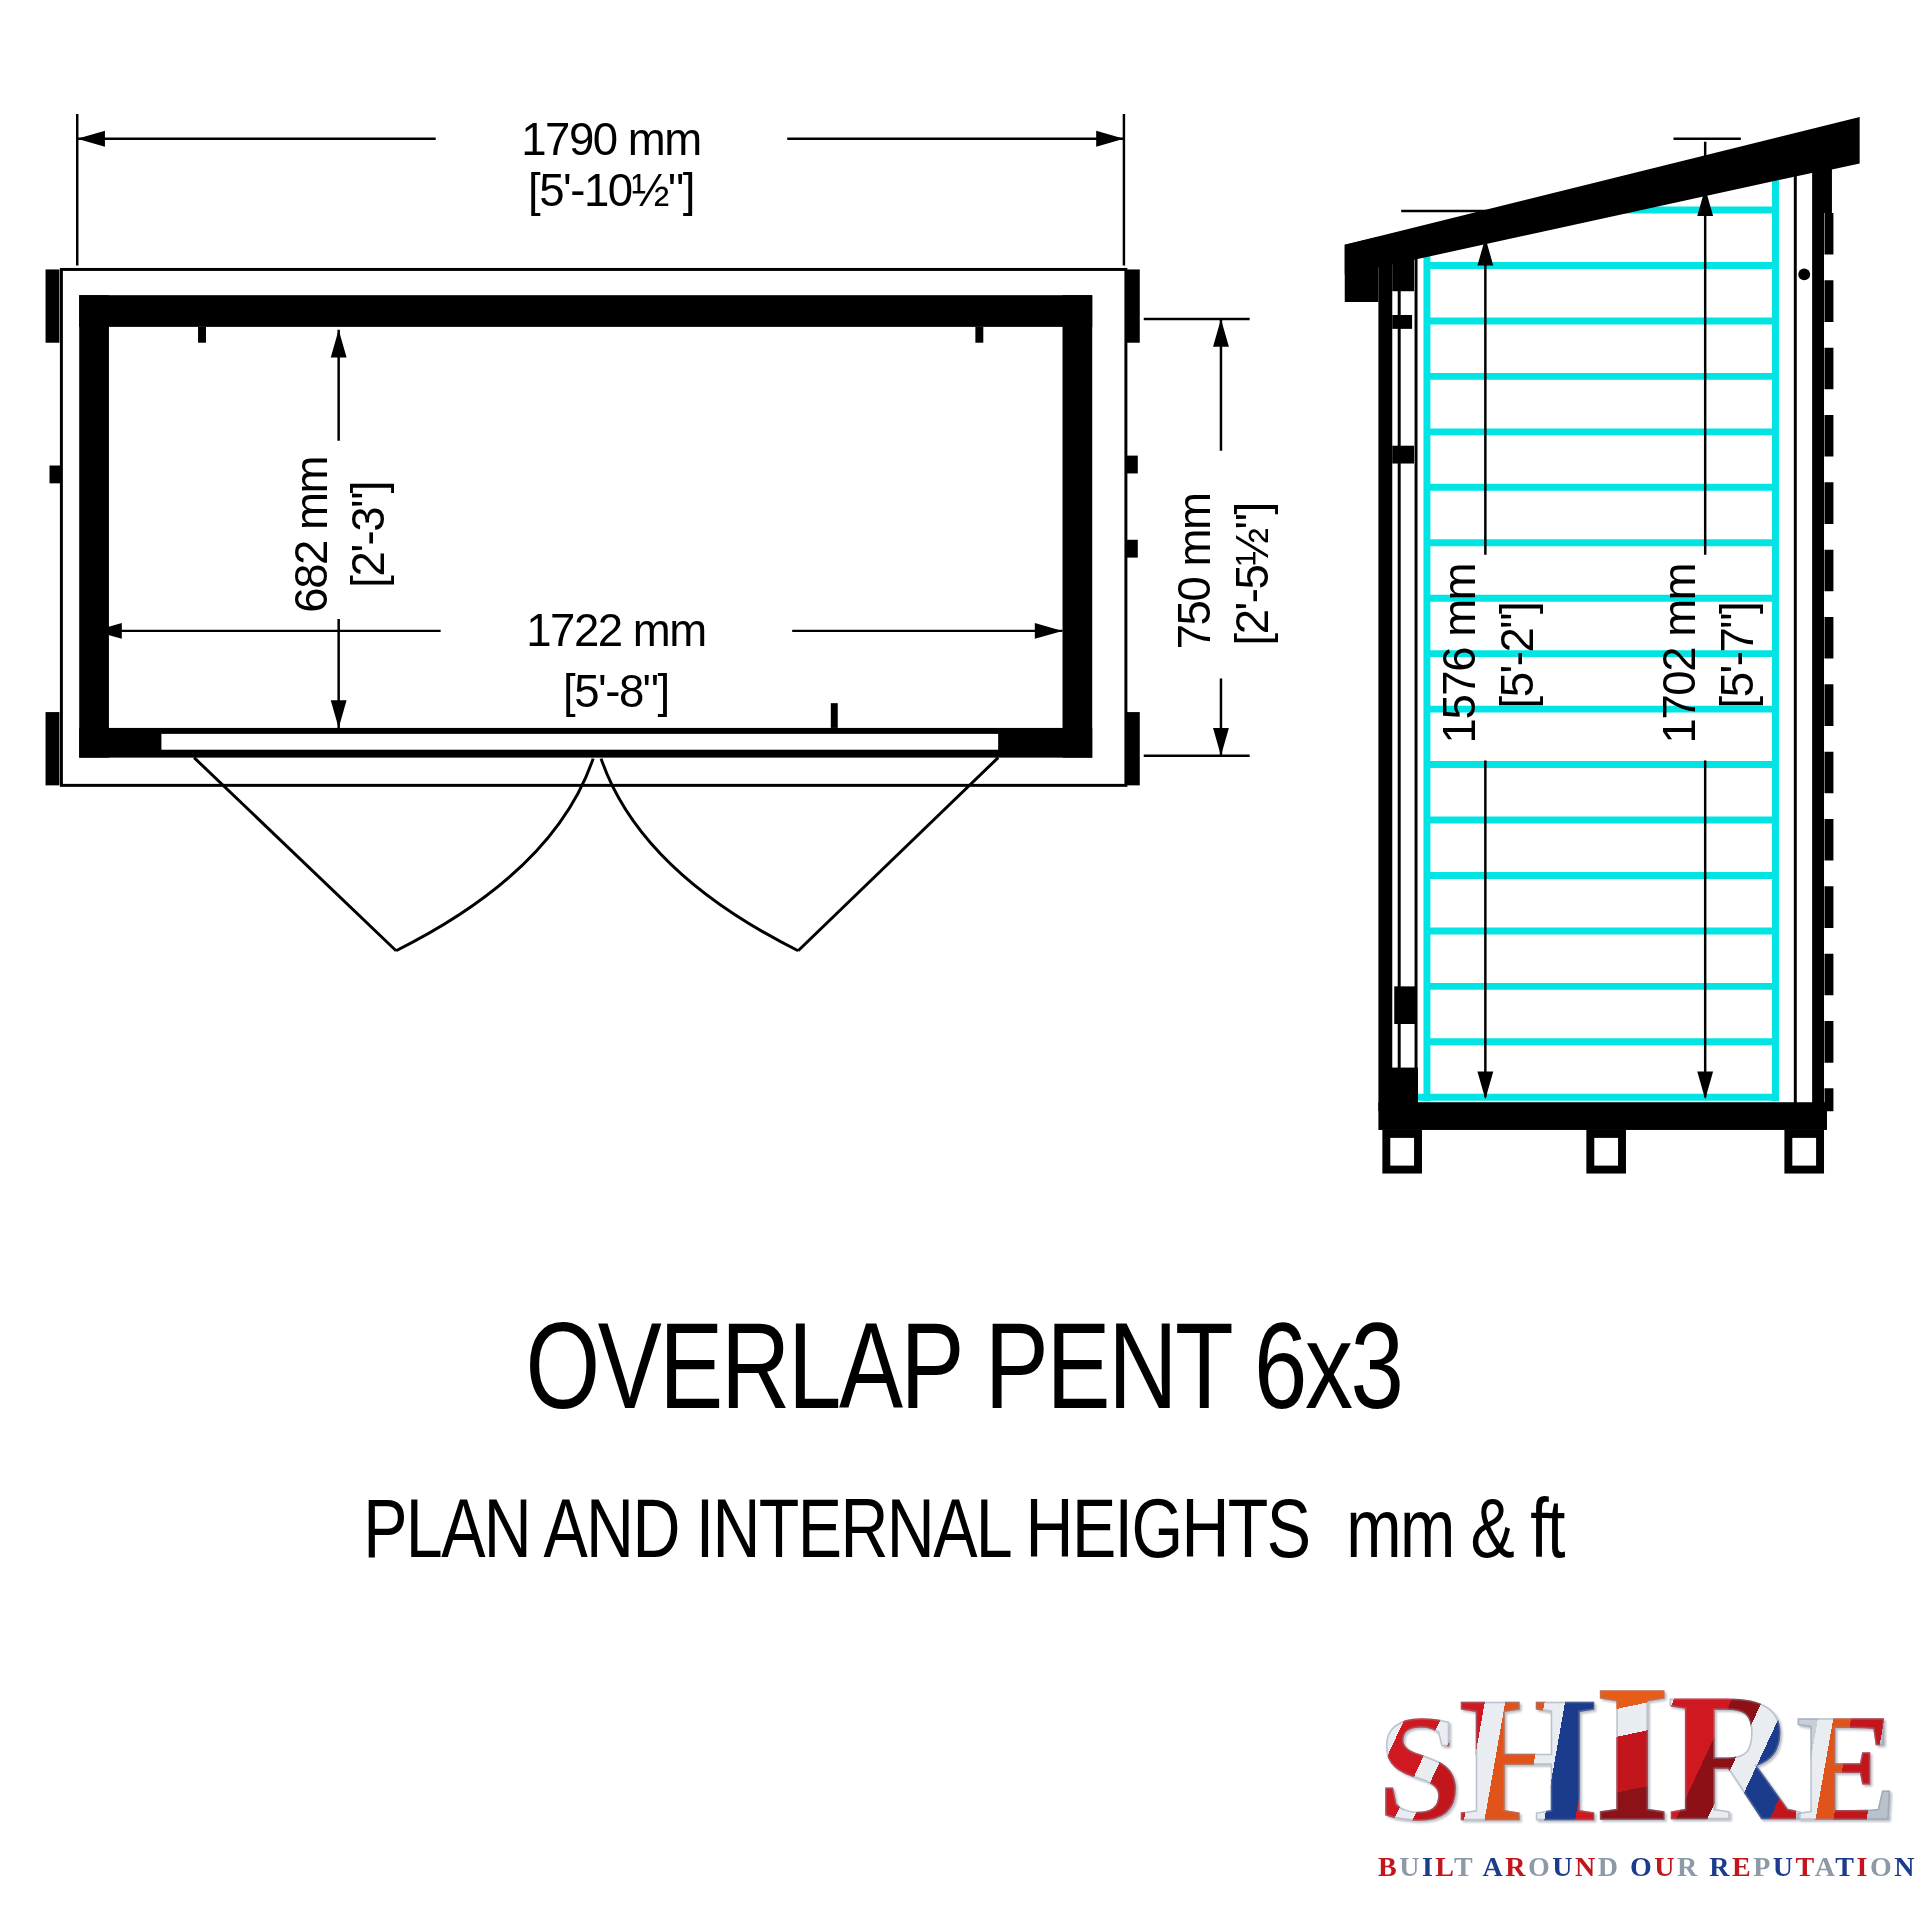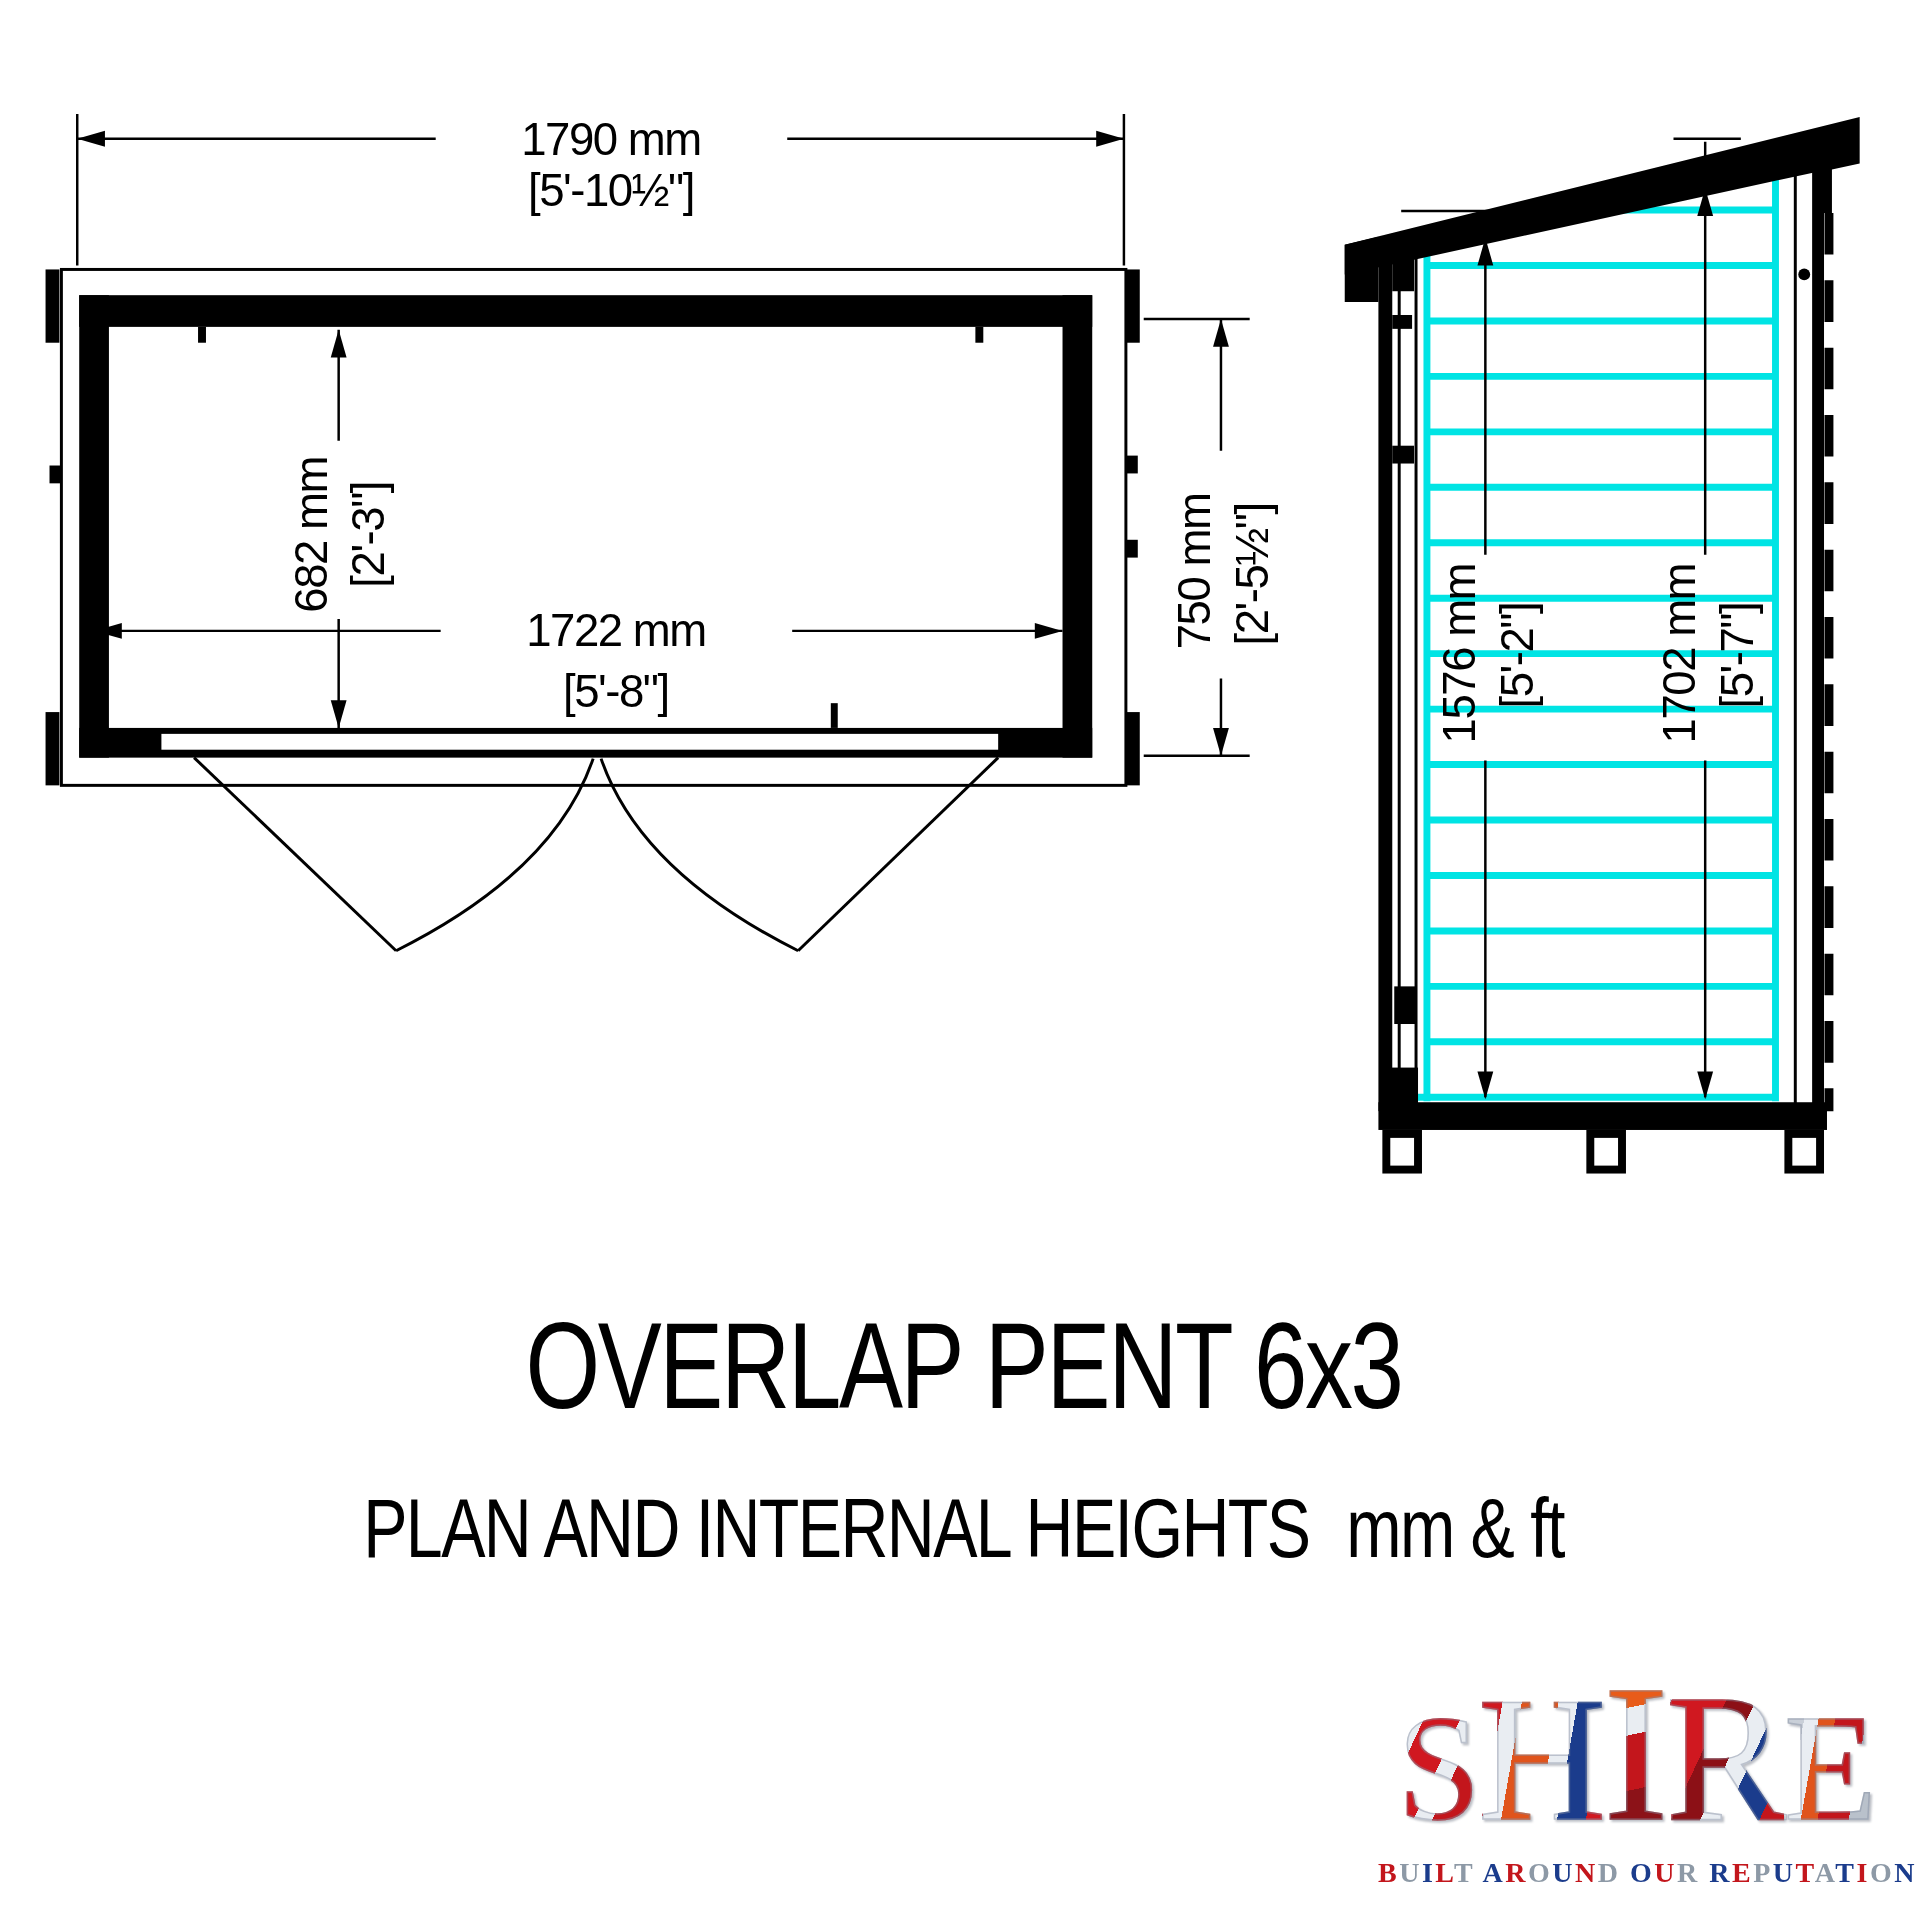--- a/index.html
+++ b/index.html
@@ -22,34 +22,34 @@
               white-space:nowrap;}
   #main-title{top:1295px;font-size:123px;letter-spacing:-3px;
               transform:scaleX(.78);}
   #sub-title{top:1481px;font-size:83px;letter-spacing:-2px;
              transform:scaleX(.80);}
   #sub-title .units{margin-left:46px;}
 
   
   #logo{position:absolute;top:1655px;right:34px;width:515px;text-align:center;
         font-family:"Liberation Serif",serif;}
-  #brand{letter-spacing:-3px;line-height:1;filter:drop-shadow(2px 2px 1px rgba(60,70,90,.35));}
+  #brand{letter-spacing:-3px;line-height:1;filter:drop-shadow(2px 2px 1px rgba(60,70,90,.35));font-weight:bold;}
   #brand span{background-clip:text;-webkit-background-clip:text;color:transparent;
               -webkit-text-stroke:1.5px rgba(130,140,160,.45);}
   #brand span:nth-child(1){font-size:150px;
     background-image:linear-gradient(115deg,#1b3c8c 0 15%,#e9edf2 15% 27%,#d01820 27% 50%,#e9edf2 50% 62%,#c3161c 62% 100%);}
   #brand span:nth-child(2){font-size:178px;
     background-image:linear-gradient(100deg,#d01820 0 20%,#e9edf2 20% 32%,#e0541c 32% 55%,#e9edf2 55% 67%,#1b3c8c 67% 85%,#d01820 85% 100%);}
   #brand span:nth-child(3){font-size:196px;
     background-image:linear-gradient(168deg,#e85c1a 0 30%,#e9edf2 30% 42%,#c3161c 42% 66%,#8c1218 66% 82%,#d01820 82% 100%);}
   #brand span:nth-child(4){font-size:182px;
     background-image:linear-gradient(115deg,#e9edf2 0 12%,#d01820 12% 38%,#8c1016 38% 52%,#e9edf2 52% 63%,#1b3c8c 63% 80%,#c3161c 80% 100%);}
   #brand span:nth-child(5){font-size:152px;
     background-image:linear-gradient(100deg,#c9cfd8 0 22%,#e9edf2 22% 34%,#e0541c 34% 48%,#c3161c 48% 74%,#b9c1cb 74% 100%);}
-  #tagline{margin-top:6px;font-size:28px;letter-spacing:2.5px;font-weight:bold;
+  #tagline{margin-top:0;font-size:28px;letter-spacing:2.5px;font-weight:bold;
            white-space:nowrap;}
 </style>
 </head>
 <body>
 
 <svg id="drawing" width="1927" height="1238" viewBox="0 0 1946 1250">
 
   <g>
 
     <rect class="ln" x="62" y="272" width="1075" height="521"></rect>

